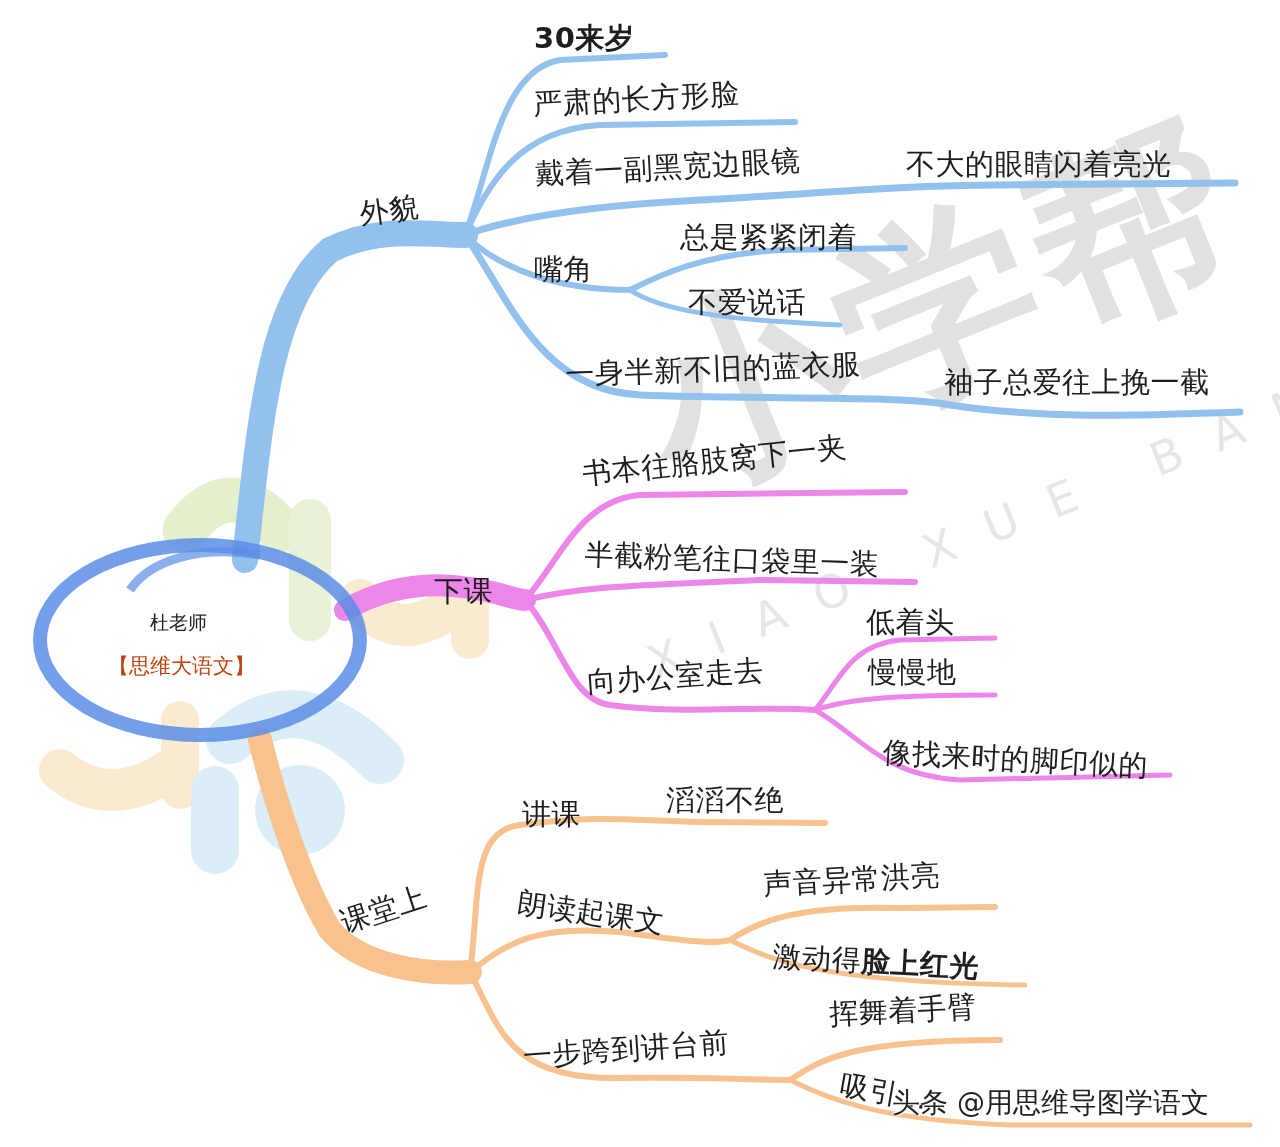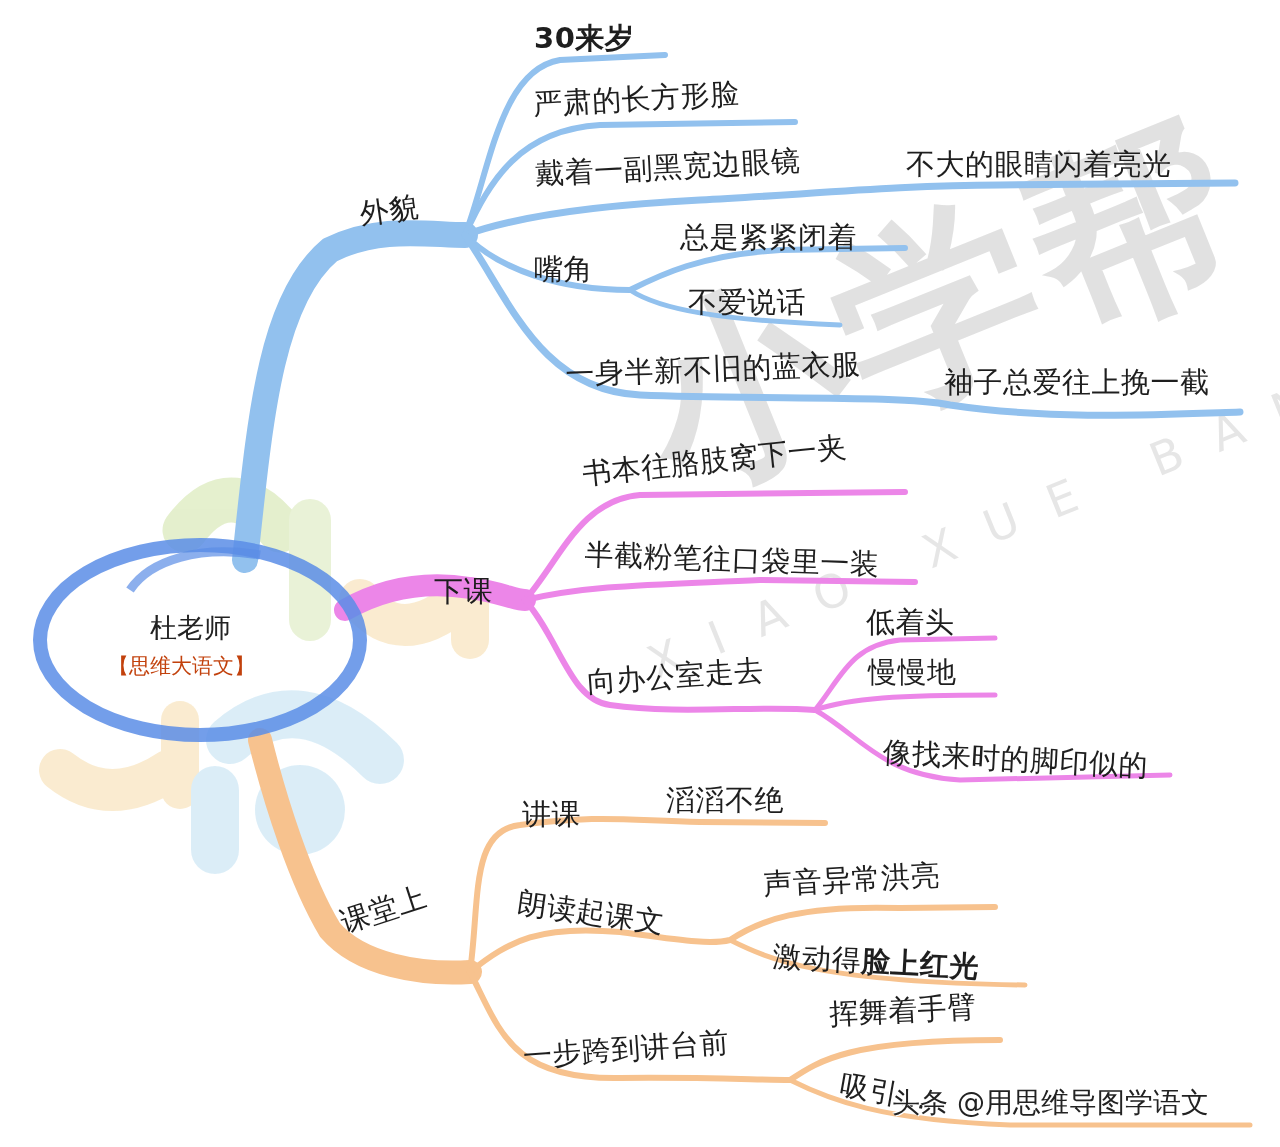--- a/index.html
+++ b/index.html
@@ -1,21 +1,21 @@
 <!DOCTYPE html>
 <html><head>
   <meta charset="utf-8">
   <style>
     html, body { margin: 0; padding: 0; background: #ffffff; }
     body { width: 1280px; height: 1147px; position: relative; overflow: hidden;
            font-family: "DejaVu Sans", "Liberation Sans", sans-serif; color: #222; }
     #canvas { position: absolute; left: 0; top: 0; width: 1280px; height: 1147px; }
     .lbl { position: absolute; white-space: nowrap; font-size: 29px; color: #1e1e1e;
            line-height: 1; letter-spacing: 0.5px; transform-origin: left bottom; }
-    .center-title { position: absolute; left: 150px; top: 610px; font-size: 27px; color: #222; white-space: nowrap; }
+    .center-title { position: absolute; left: 150px; top: 610px; font-size: 19px; color: #222; white-space: nowrap; }
     .center-sub { position: absolute; left: 108px; top: 652px; font-size: 21px; color: #c2410c; white-space: nowrap; }
     .wm-big { position: absolute; left: 600px; top: 300px; font-size: 200px; font-weight: bold;
               color: rgba(120,120,120,0.22); transform: rotate(-22deg); white-space: nowrap;
               letter-spacing: 10px; transform-origin: left top; }
     .wm-pinyin { position: absolute; left: 640px; top: 640px; font-size: 46px; color: rgba(140,140,140,0.22);
                  transform: rotate(-22deg); white-space: nowrap; letter-spacing: 34px; transform-origin: left top; }
     .footer-wm { position: absolute; left: 892px; top: 1084px; font-size: 28px; color: #222; white-space: nowrap;
                  text-shadow: 1px 1px 0 #fff, -1px -1px 0 #fff; }
   </style>
 </head>

